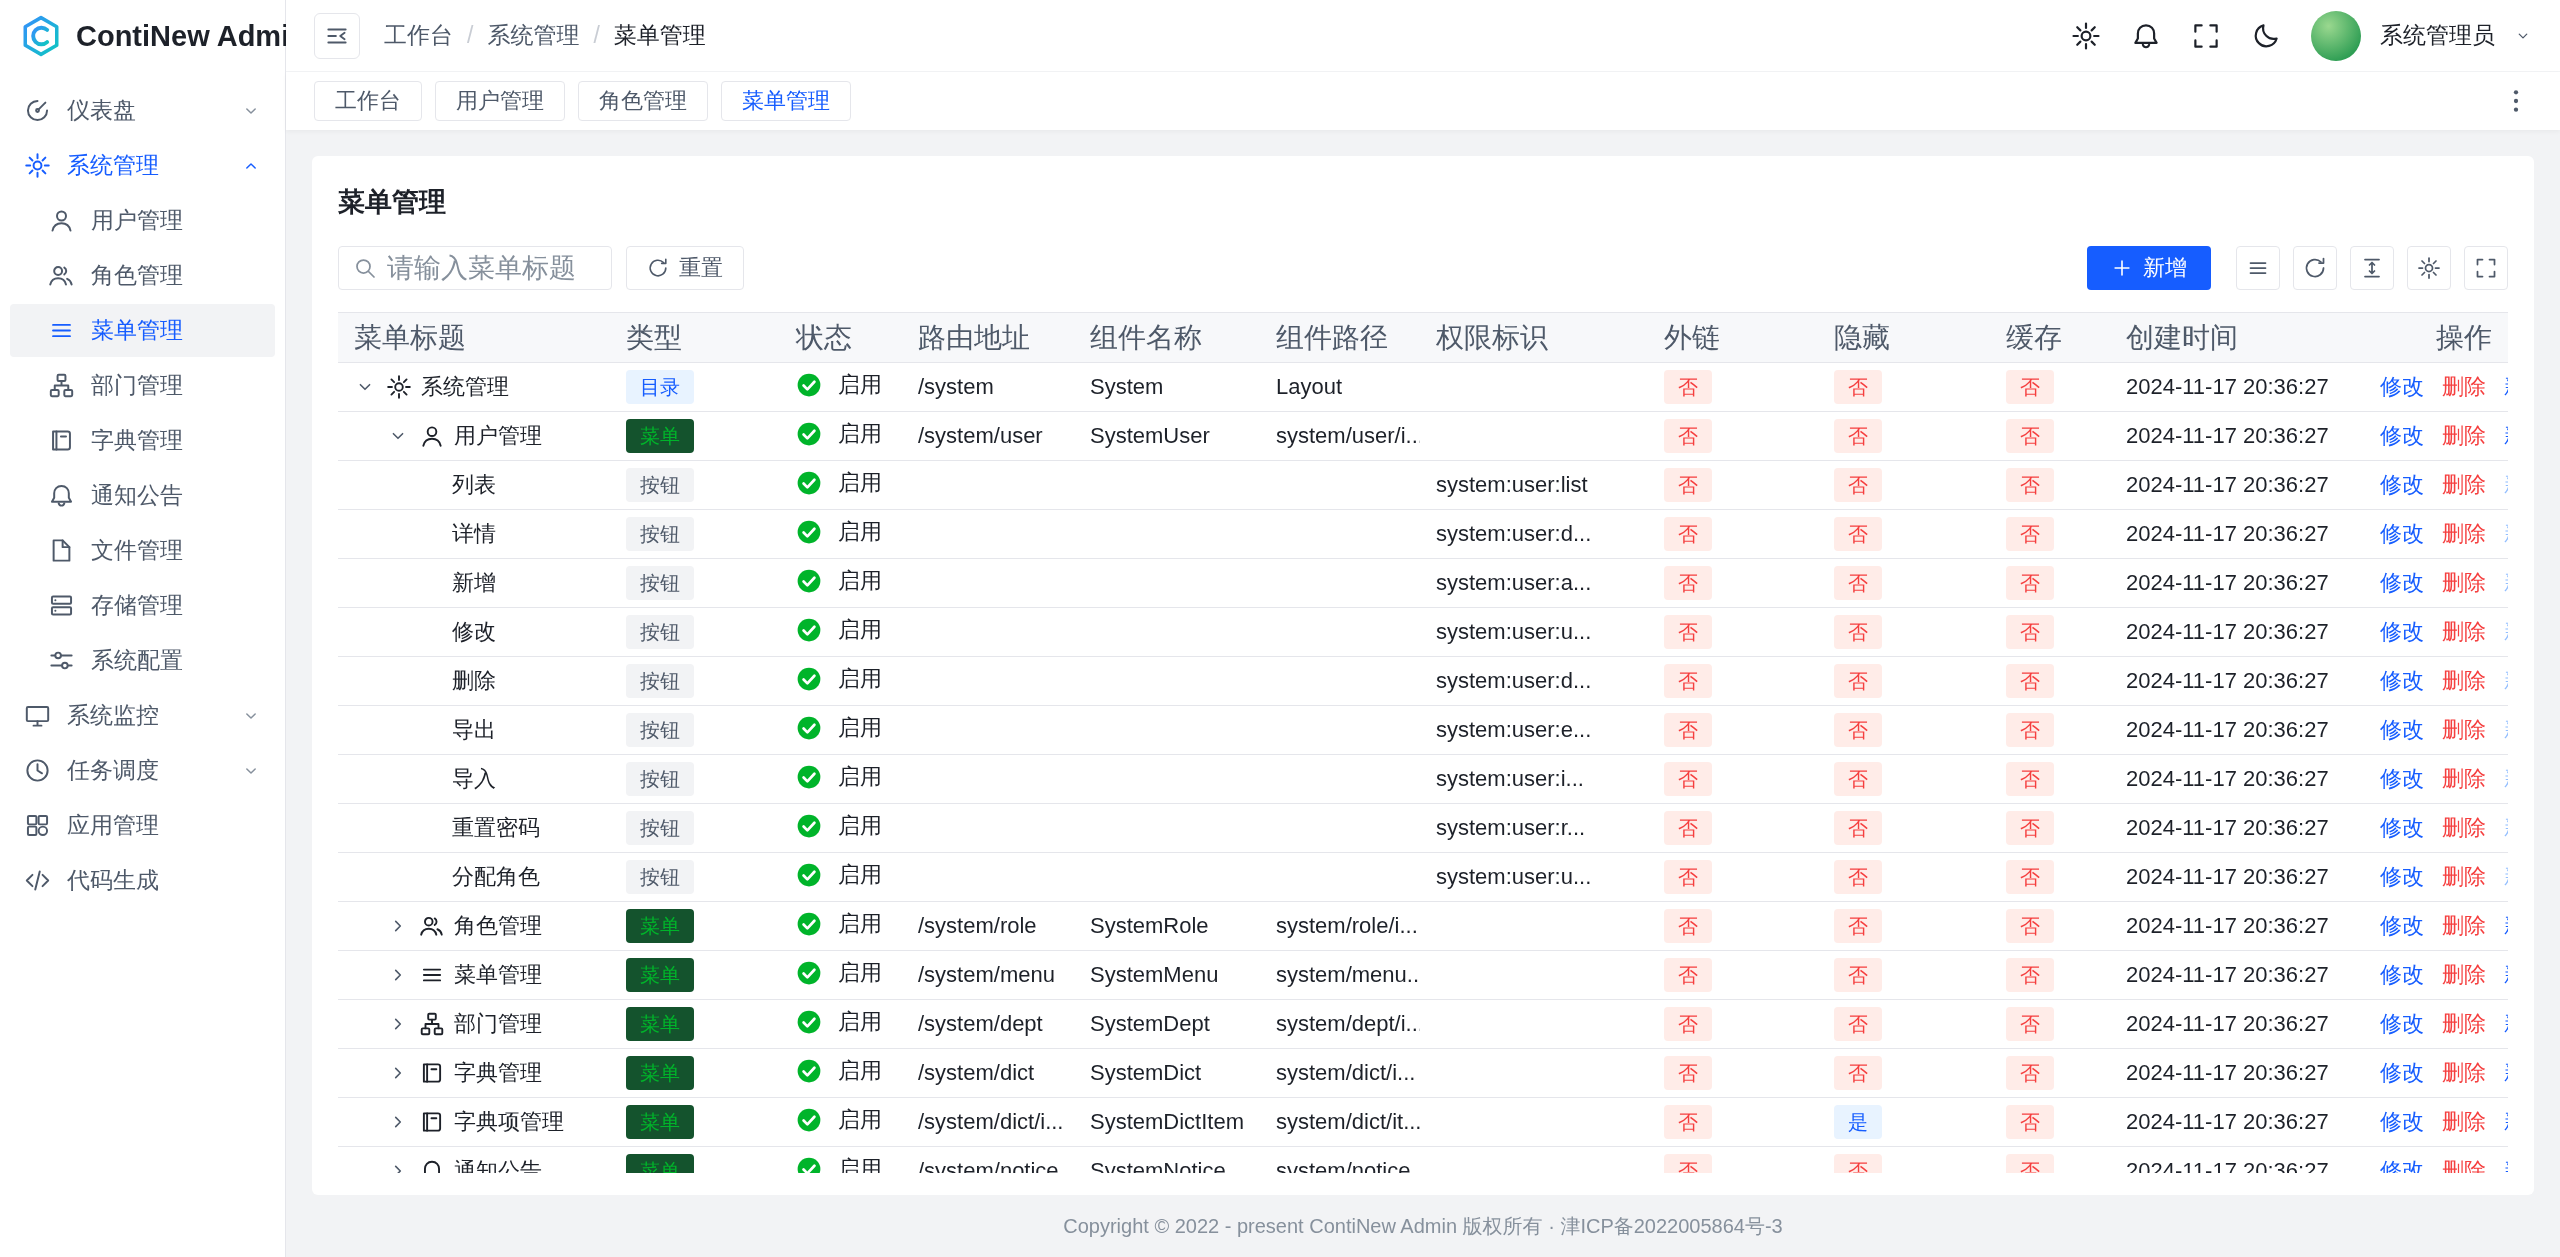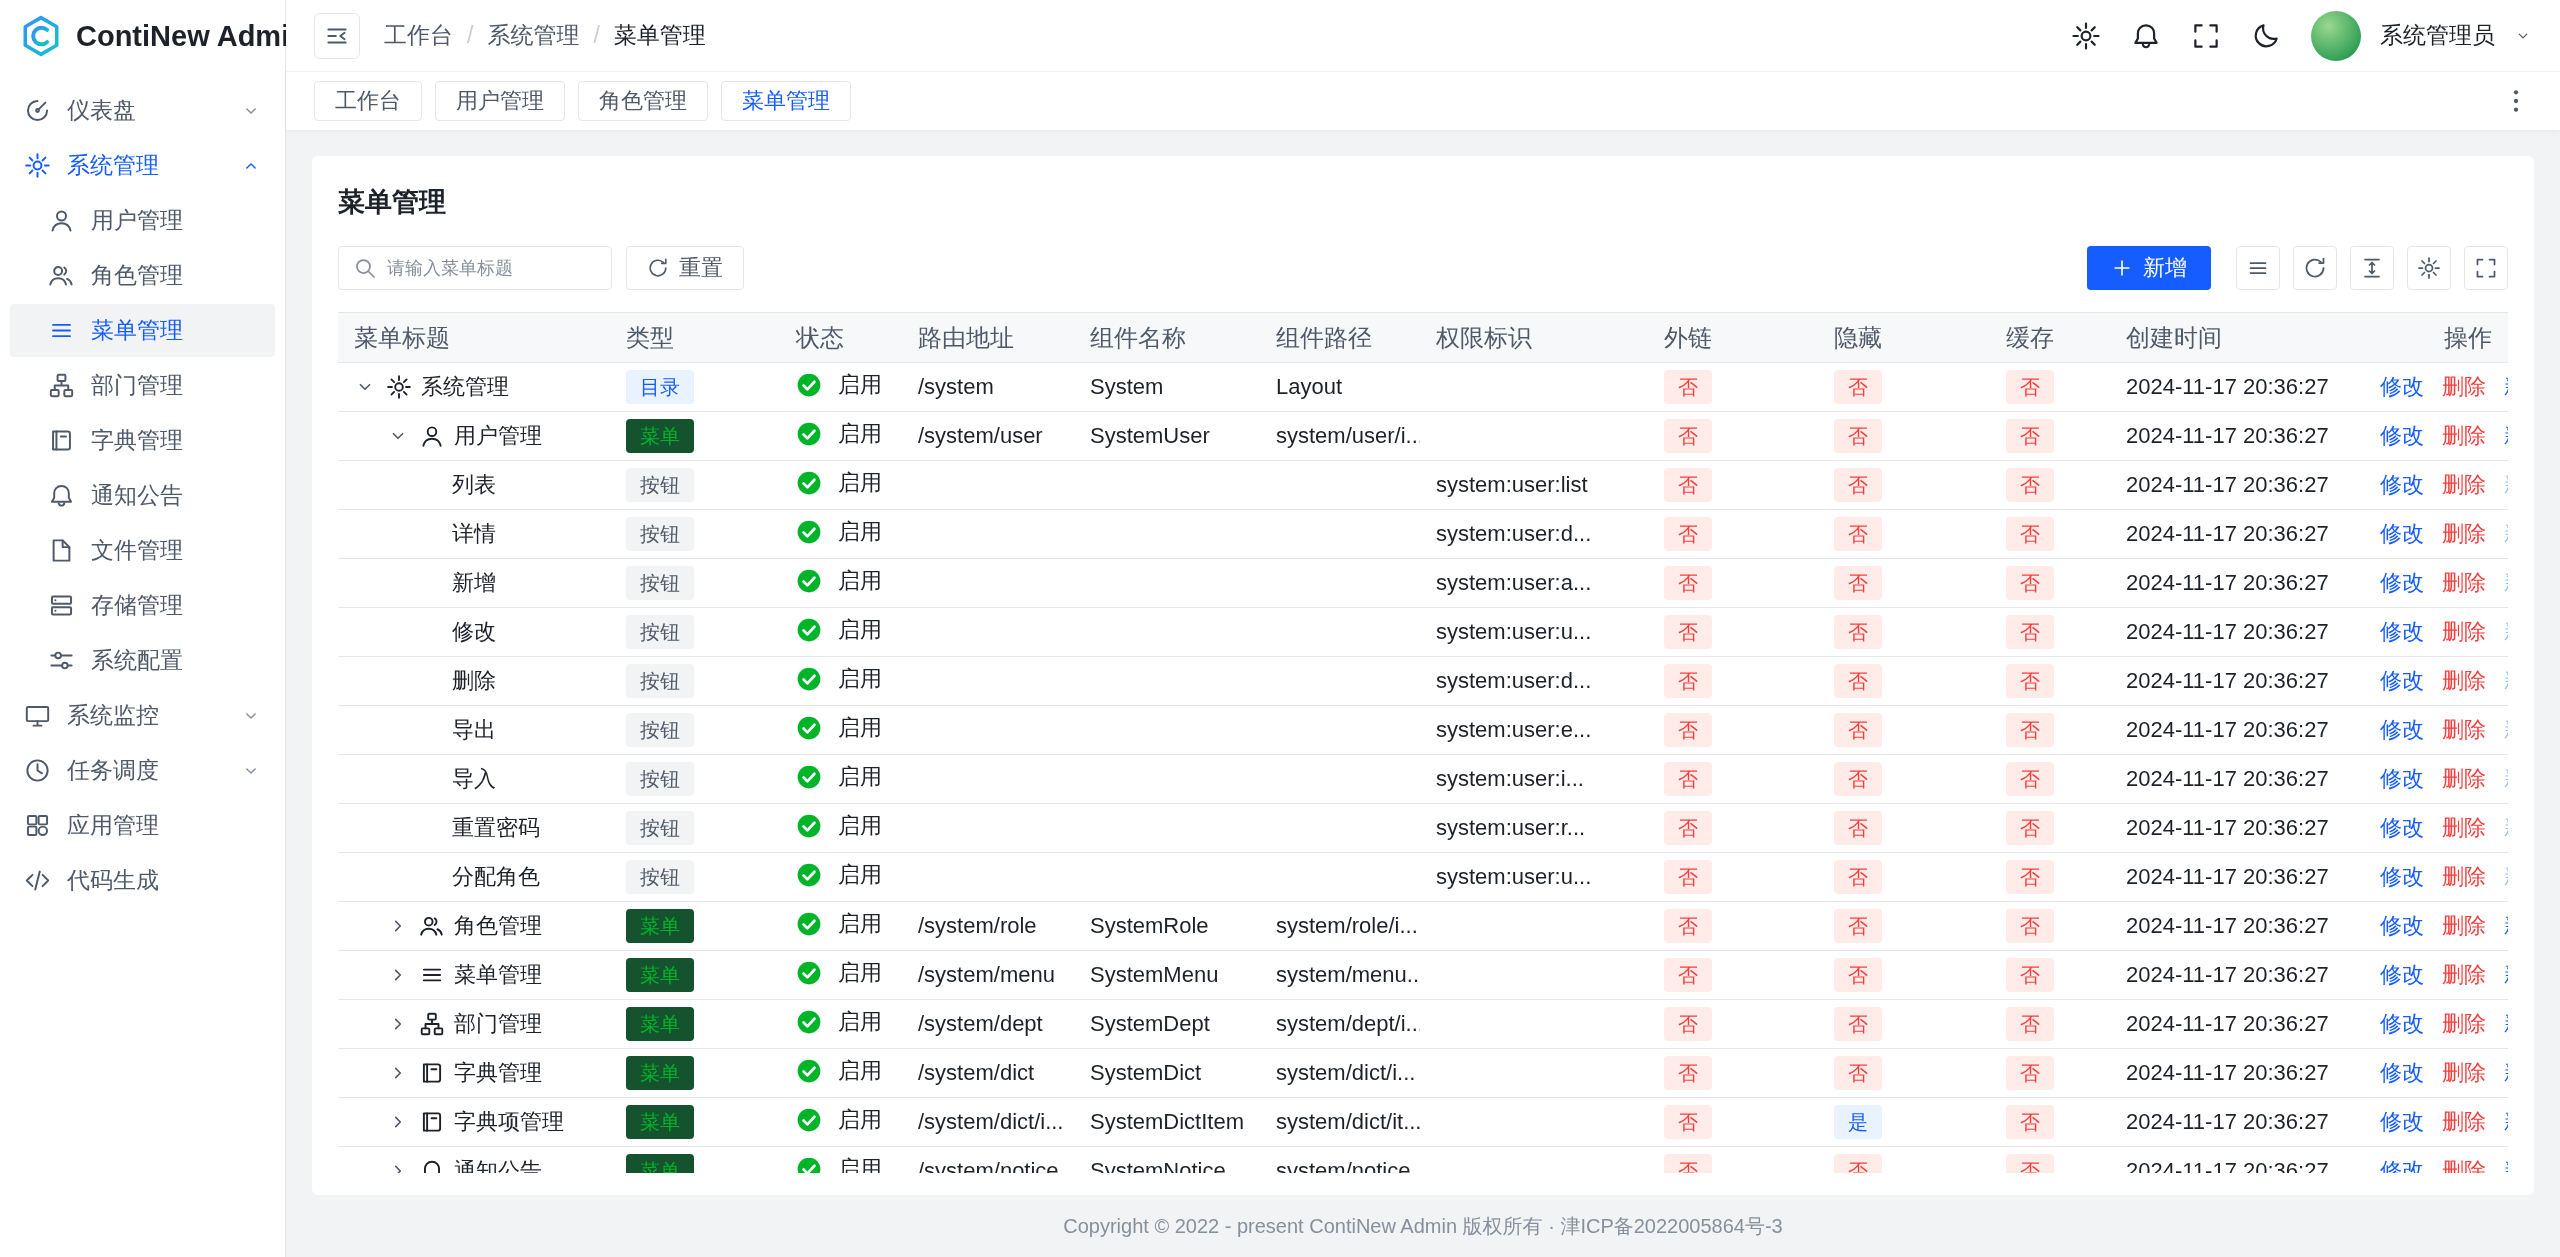--- a/index.html
+++ b/index.html
@@ -38,33 +38,33 @@
 .tab{height:40px;padding:0 20px;border:1px solid #E5E6EB;border-radius:4px;display:flex;align-items:center;font-size:22px;color:#4E5969;cursor:pointer;background:#fff;white-space:nowrap}
 .tab.active{color:#165DFF}
 .tabs-more{margin-left:auto;width:32px;height:32px;color:#4E5969;cursor:pointer}
 
 .content{flex:1;min-height:0;padding:26px 26px 0;display:flex;flex-direction:column}
 .card{flex:1;min-height:0;background:#fff;border-radius:6px;padding:22px 26px;display:flex;flex-direction:column;overflow:hidden}
 .page-title{font-size:27px;font-weight:700;margin:6px 0 26px}
 .toolbar{display:flex;align-items:center;margin-bottom:22px}
 .search-box{width:274px;height:44px;border:1px solid #E5E6EB;border-radius:4px;display:flex;align-items:center;gap:10px;padding:0 14px;color:#86909C;background:#fff}
 .search-box .ic{width:24px;height:24px;flex:none}
-.search-box input{border:none;outline:none;width:100%;font-size:18px;font-family:inherit;color:#1D2129;background:transparent}
+.search-box input{border:none;outline:none;width:100%;font-size:27px;font-family:inherit;color:#1D2129;background:transparent}
 .search-box input::placeholder{color:#86909C}
 .btn{height:44px;border:1px solid #E5E6EB;border-radius:4px;background:#fff;display:flex;align-items:center;gap:10px;padding:0 20px;font-size:22px;color:#4E5969;cursor:pointer;margin-left:14px}
 .btn .ic{width:22px;height:22px}
 .toolbar-right{margin-left:auto;display:flex;align-items:center;gap:13px}
 .btn-primary{height:44px;border:none;border-radius:4px;background:#165DFF;color:#fff;display:flex;align-items:center;gap:10px;padding:0 24px;font-size:22px;cursor:pointer;margin-right:12px}
 .btn-primary .ic{width:22px;height:22px}
 .tool-ic{width:44px;height:44px;border:1px solid #E5E6EB;border-radius:4px;display:flex;align-items:center;justify-content:center;color:#4E5969;cursor:pointer;background:#fff}
 .tool-ic .ic{width:24px;height:24px}
 
 .table-wrap{flex:1;min-height:0;overflow:hidden}
 table{width:100%;border-collapse:collapse;table-layout:fixed}
-th{height:50px;background:#F7F8FA;font-weight:normal;color:#4E5969;text-align:left;padding:0 16px;font-size:24px;border-top:1px solid #E5E6EB;border-bottom:1px solid #E5E6EB;white-space:nowrap;overflow:hidden}
+th{height:50px;background:#F7F8FA;font-weight:normal;color:#4E5969;text-align:left;padding:0 16px;font-size:28px;border-top:1px solid #E5E6EB;border-bottom:1px solid #E5E6EB;white-space:nowrap;overflow:hidden}
 td{height:49px;padding:0 16px;border-bottom:1px solid #E5E6EB;font-size:22px;color:#1D2129;white-space:nowrap;overflow:hidden}
 th.ops,td.ops{text-align:right}
 .tree{display:flex;align-items:center;min-width:0}
 .tree-toggle{width:22px;height:22px;color:#4E5969;flex:none;margin-right:10px;cursor:pointer}
 .tree-toggle.empty{visibility:hidden}
 .tree-ic{width:26px;height:26px;flex:none;margin-right:9px;color:#1D2129}
 .tree-title{overflow:hidden;text-overflow:ellipsis}
 .tag{display:inline-flex;align-items:center;height:34px;padding:0 14px;border-radius:4px;font-size:20px;line-height:1}
 .t-dir{background:#E8F3FF;color:#165DFF}
 .t-menu{background:#14532d;color:#00B42A}

